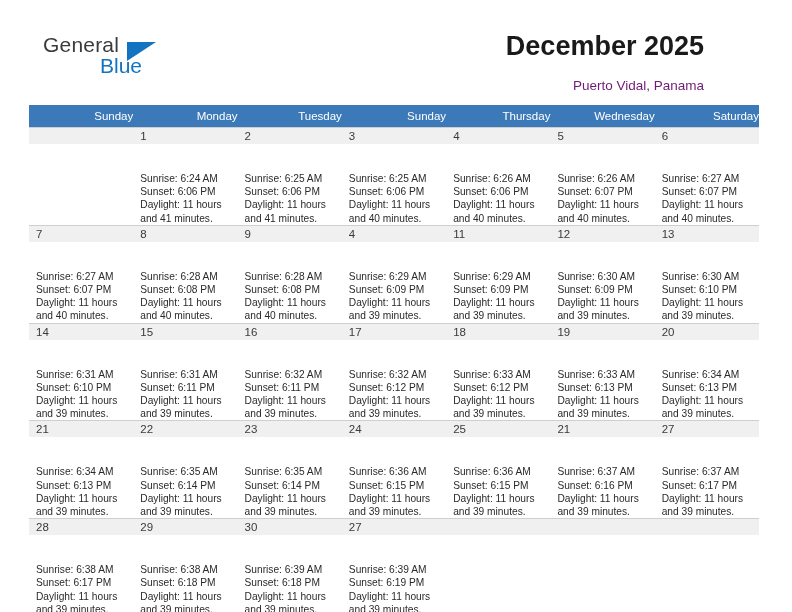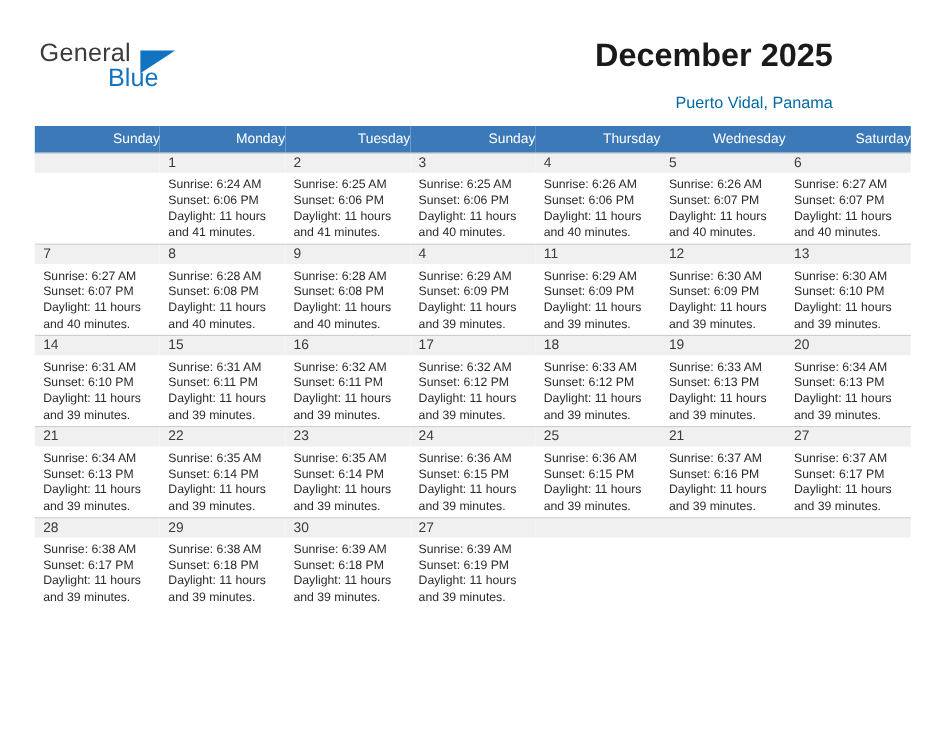--- a/index.html
+++ b/index.html
@@ -17,21 +17,21 @@
   .page {
     position: relative;
     width: 792px;
     height: 612px;
     box-sizing: border-box;
   }
 
   
   .header {
     position: absolute;
-    left: 0;
+    left: 10px;
     top: 0;
     width: 712px;
     height: 100px;
     padding-left: 16px;
   }
   .logo {
     position: absolute;
     left: 33px;
     top: 33px;
     width: 140px;
@@ -71,21 +71,21 @@
     color: #1a1a1a;
     text-align: right;
     white-space: nowrap;
     font-weight: bold;
   }
   .subtitle {
     position: absolute;
     right: 34px;
     top: 78px;
     font-size: 13.5px;
-    color: #0369a1;
+    color: #701a75;
     text-align: center;
     white-space: nowrap;
   }
 
   
   .calendar {
     position: absolute;
     left: 29px;
     top: 105px;
     width: 730px;
@@ -120,20 +120,21 @@
     line-height: 16px;
     padding-left: 7px;
     font-size: 11.5px;
     color: #3a3a3a;
   }
   .cell-body {
     padding: 4px 5px 0 7px;
     font-size: 10.2px;
     line-height: 13.2px;
     color: #2a2a2a;
+    margin-top: 24px;
   }
   .cell-body div {
     white-space: nowrap;
   }
   .cell-empty .daynum-band { color: transparent; }
 </style>
 </head>
 <body>
 
 <div class="page">

